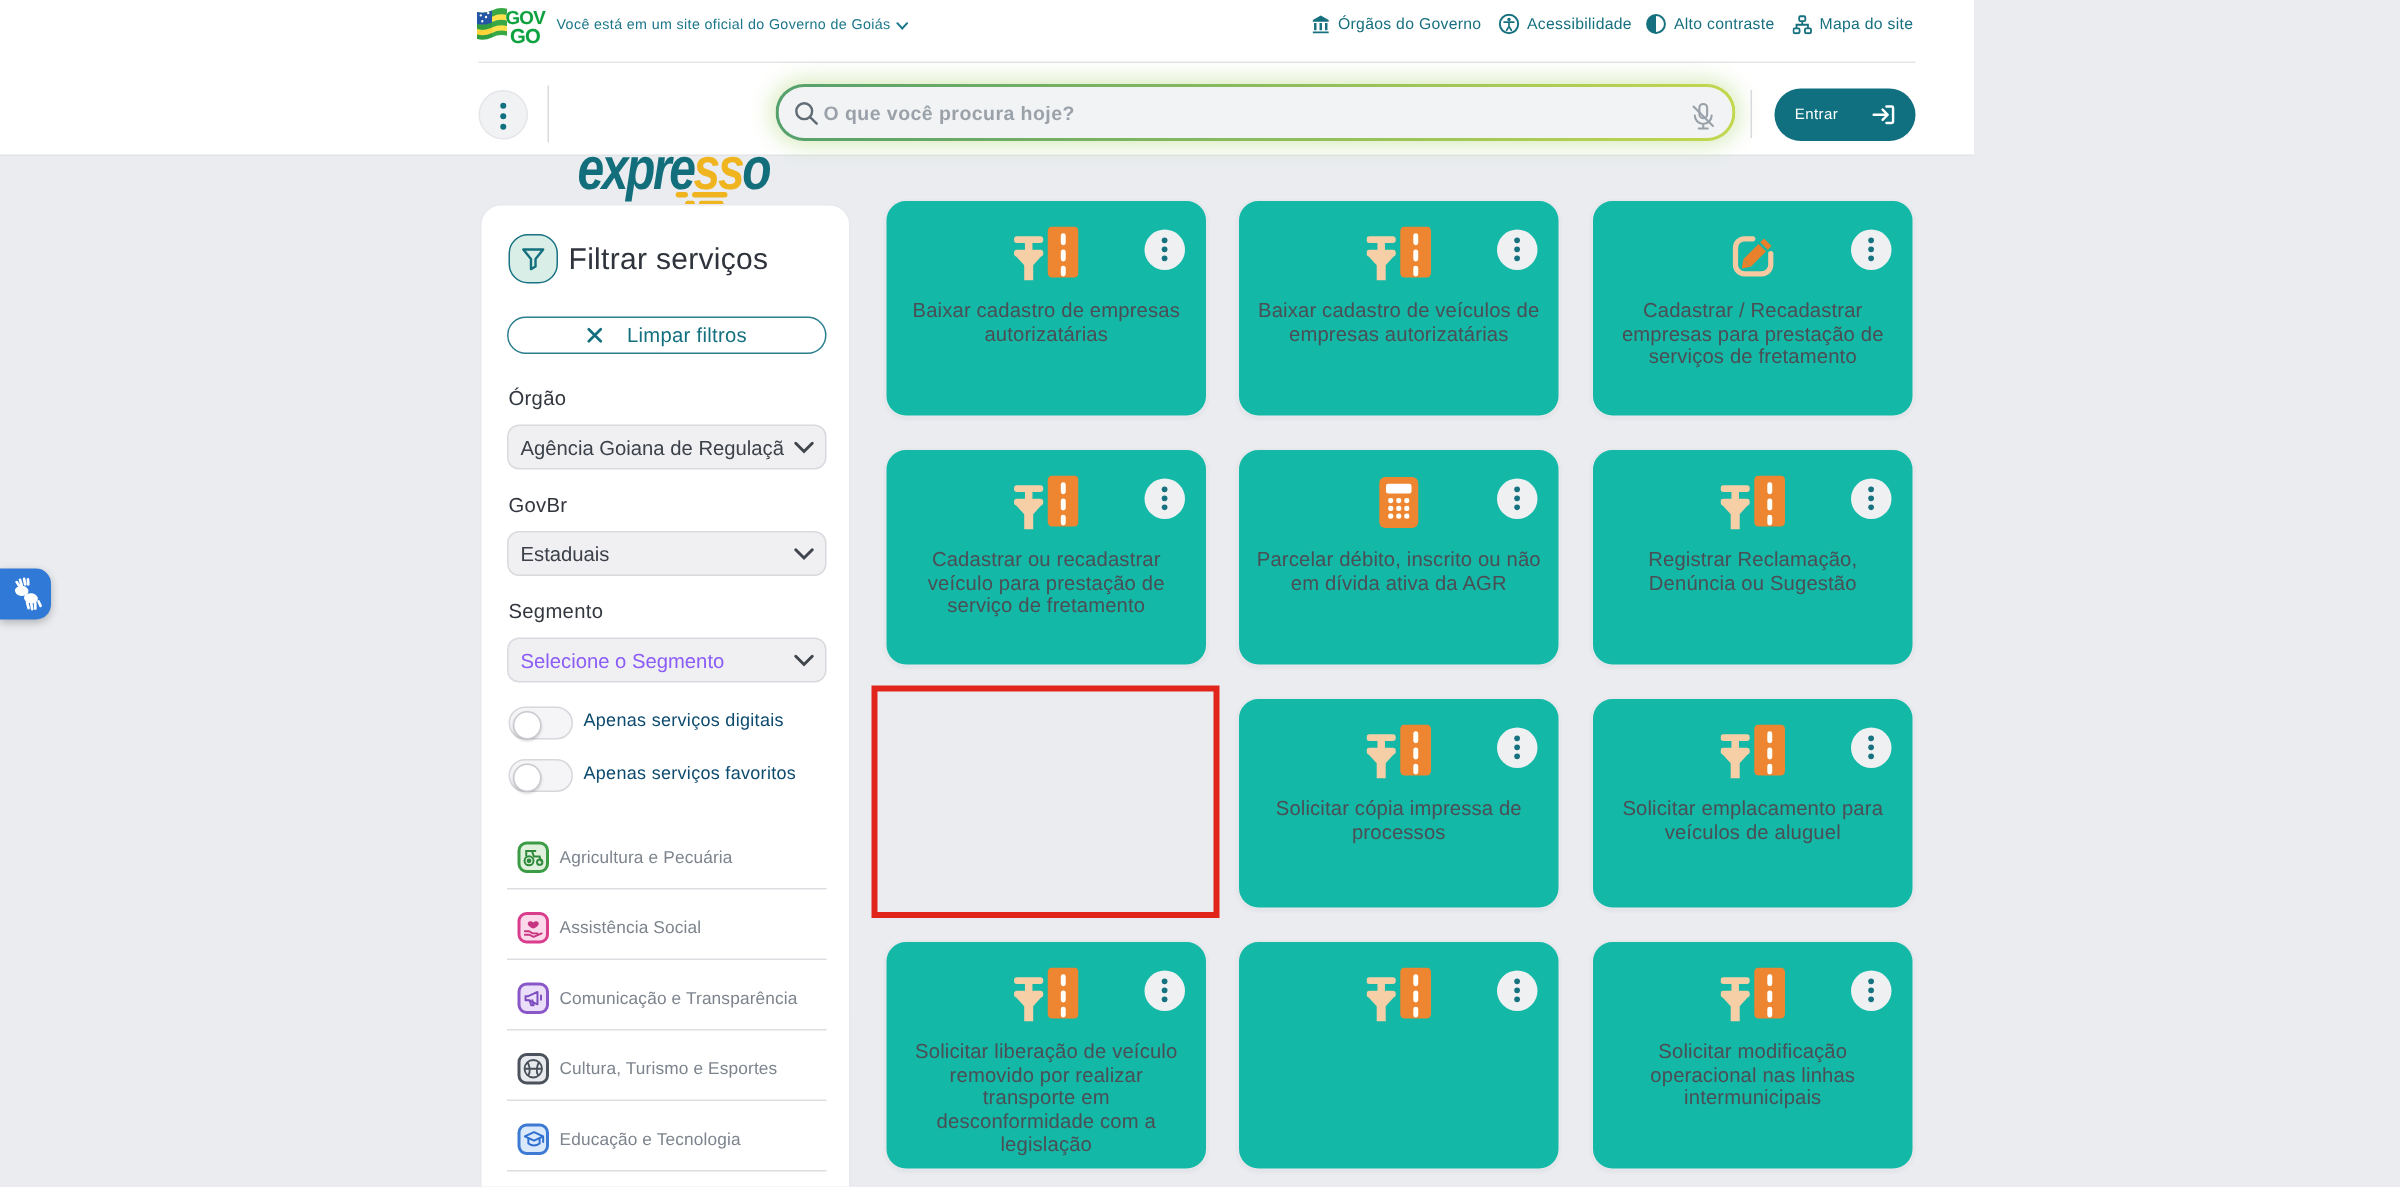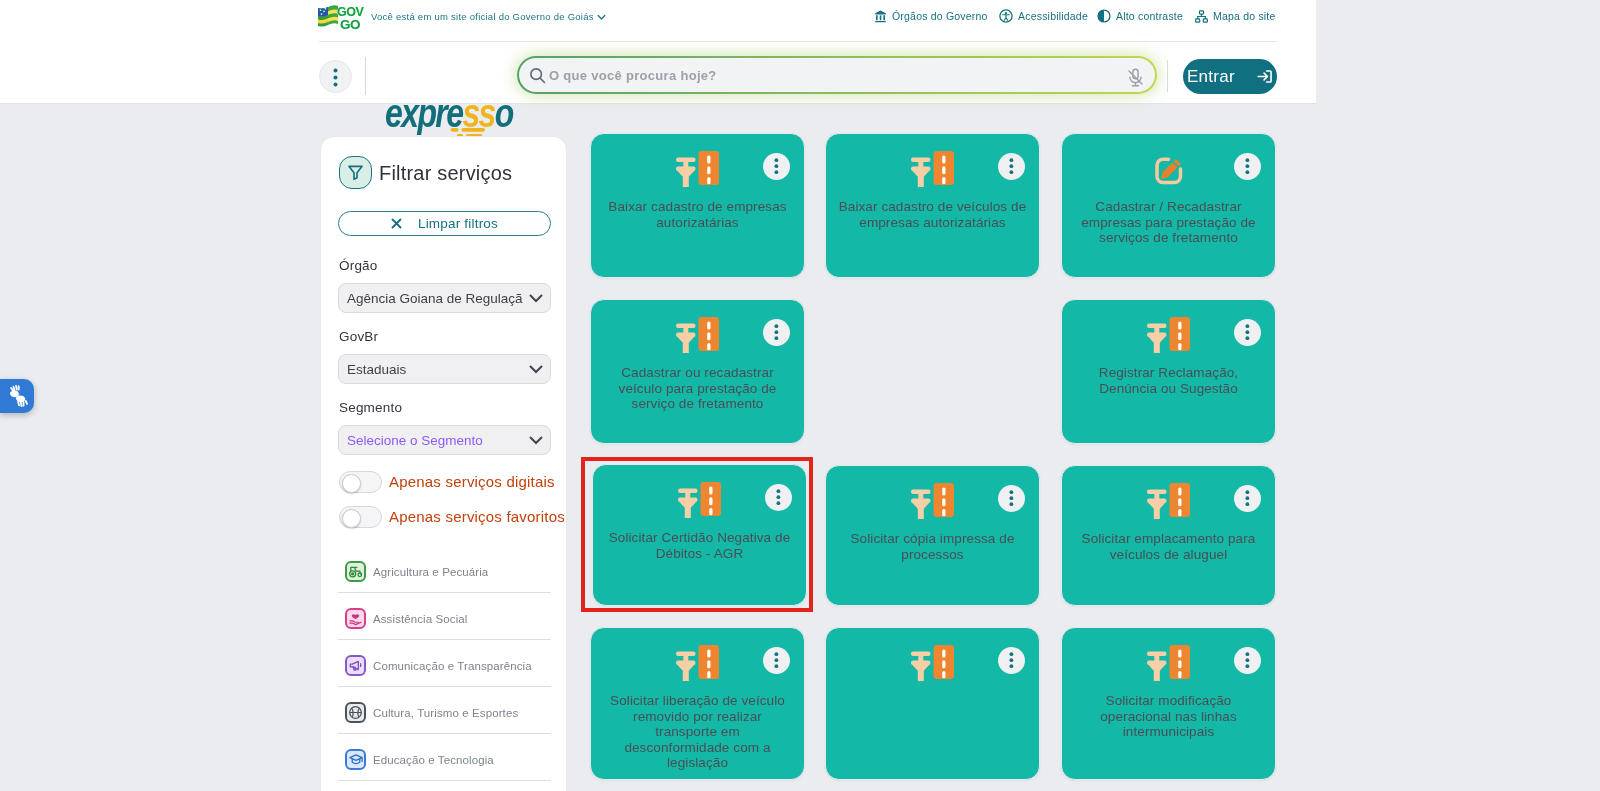--- a/index.html
+++ b/index.html
@@ -19,33 +19,33 @@
   #header { position:absolute; left:0; top:42px; width:1600px; height:62px; background:#fff; border-bottom:1px solid #e2e4e8; }
   #menubtn { position:absolute; left:319px; top:18px; width:33px; height:33px; border-radius:50%; background:#f1f2f4; border:1px solid #e4e6e9; }
   #hdiv1 { position:absolute; left:365px; top:15px; width:1px; height:38px; background:#d8dadd; }
   #logo { position:absolute; left:385px; top:8px; width:130px; height:40px;margin-top:43px; }
   #search { position:absolute; left:517px; top:14px; width:640px; height:38px; border-radius:19px;
             background:linear-gradient(#f2f3f5,#f2f3f5) padding-box, linear-gradient(90deg,#55a06b,#c2d74e) border-box;
             border:2px solid transparent; box-shadow:0 0 14px 3px rgba(170,210,110,.45); display:flex; align-items:center; }
   #search .ph { color:#9aa1a9; font-size:13px; margin-left:3px; letter-spacing:.3px;font-weight:bold; }
   #hdiv2 { position:absolute; left:1167px; top:18px; width:1px; height:32px; background:#d8dadd; }
   #entrar { position:absolute; left:1183px; top:17px; width:94px; height:35px; border-radius:18px; background:#10707f;
-            color:#fff; font-size:17px; display:flex; align-items:center; justify-content:center; gap:21px; letter-spacing:.3px; }
+            color:#fff; font-size:10px; display:flex; align-items:center; justify-content:center; gap:21px; letter-spacing:.3px; }
 
   
   #sidebar { position:absolute; left:320px; top:136px; width:247px; height:700px; background:#fff;
              border:1px solid #e7e9ec; border-radius:14px; }
   .sel { position:absolute; left:17px; width:213px; height:30px; background:#f0f0f2; border:1px solid #d9d9de;
          border-radius:8px; display:flex; align-items:center; padding:0 8px; font-size:13.5px; color:#3c414a; }
   .sel svg { position:absolute; right:7px; }
   .lbl { position:absolute; left:18px; font-size:13.5px; font-weight:400; color:#32363e; letter-spacing:.2px; }
   .tgl { position:absolute; left:18px; width:43px; height:22px; border-radius:11px; background:#f5f5f7; border:1px solid #d7d7dc; }
   .tgl::after { content:""; position:absolute; left:2px; top:1.5px; width:17px; height:17px; border-radius:50%;
                 background:#fff; border:1px solid #c9cacf; box-shadow:0 1px 2px rgba(0,0,0,.18); }
-  .tlbl { position:absolute; left:68px; font-size:15px; color:#c2410c; letter-spacing:.2px; white-space:nowrap; }
+  .tlbl { position:absolute; left:68px; font-size:12px; color:#0c4a6e; letter-spacing:.2px; white-space:nowrap; }
   .cat { position:absolute; left:24px; width:210px; display:flex; align-items:center; gap:7px; }
   .cat .ic { width:21px; height:21px; border-radius:6px; display:flex; align-items:center; justify-content:center; flex:none; }
   .cat .tx { font-size:11.5px; color:#7d848d; letter-spacing:.1px; white-space:nowrap; }
   .csep { position:absolute; left:17px; width:213px; height:1px; background:#dcdee2; }
 
   
   .card { position:absolute; width:215px; background:#14b8a6; border:1px solid #e6e8eb; border-radius:14px;
           box-shadow:0 1px 3px rgba(30,40,60,.05); }
   .card .icon { position:absolute; left:0; right:0; top:17px; display:flex; justify-content:center; }
   .card .dots { position:absolute; right:14px; top:19px; width:27px; height:27px; border-radius:50%;
@@ -335,47 +335,47 @@
           <use href="#i-road"></use>
         </svg>
       </div>
     <div class="dots">
         <svg width="5" height="17" fill="#17727f">
           <use href="#i-dots"></use>
         </svg>
       </div>
     <div class="txt">Cadastrar ou recadastrar<br>veículo para prestação de<br>serviço de fretamento</div>
   </div>
+  <div class="card" style="left:825px;top:299px;height:145px">
+    <div class="icon">
+        <svg width="43" height="36">
+          <use href="#i-calc"></use>
+        </svg>
+      </div>
+    <div class="dots">
+        <svg width="5" height="17" fill="#17727f">
+          <use href="#i-dots"></use>
+        </svg>
+      </div>
+    <div class="txt">Parcelar débito, inscrito ou não<br>em dívida ativa da AGR</div>
+  </div>
   <div class="card" style="left:1061px;top:299px;height:145px">
     <div class="icon">
         <svg width="43" height="36">
           <use href="#i-road"></use>
         </svg>
       </div>
     <div class="dots">
         <svg width="5" height="17" fill="#17727f">
           <use href="#i-dots"></use>
         </svg>
       </div>
     <div class="txt">Registrar Reclamação,<br>Denúncia ou Sugestão</div>
   </div>
 
-  <div class="card" style="left:592px;top:464px;height:142px">
-    <div class="icon">
-        <svg width="43" height="36">
-          <use href="#i-road"></use>
-        </svg>
-      </div>
-    <div class="dots">
-        <svg width="5" height="17" fill="#17727f">
-          <use href="#i-dots"></use>
-        </svg>
-      </div>
-    <div class="txt">Solicitar Certidão Negativa de<br>Débitos - AGR</div>
-  </div>
   <div class="card" style="left:825px;top:465px;height:141px">
     <div class="icon">
         <svg width="43" height="36">
           <use href="#i-road"></use>
         </svg>
       </div>
     <div class="dots">
         <svg width="5" height="17" fill="#17727f">
           <use href="#i-dots"></use>
         </svg>

